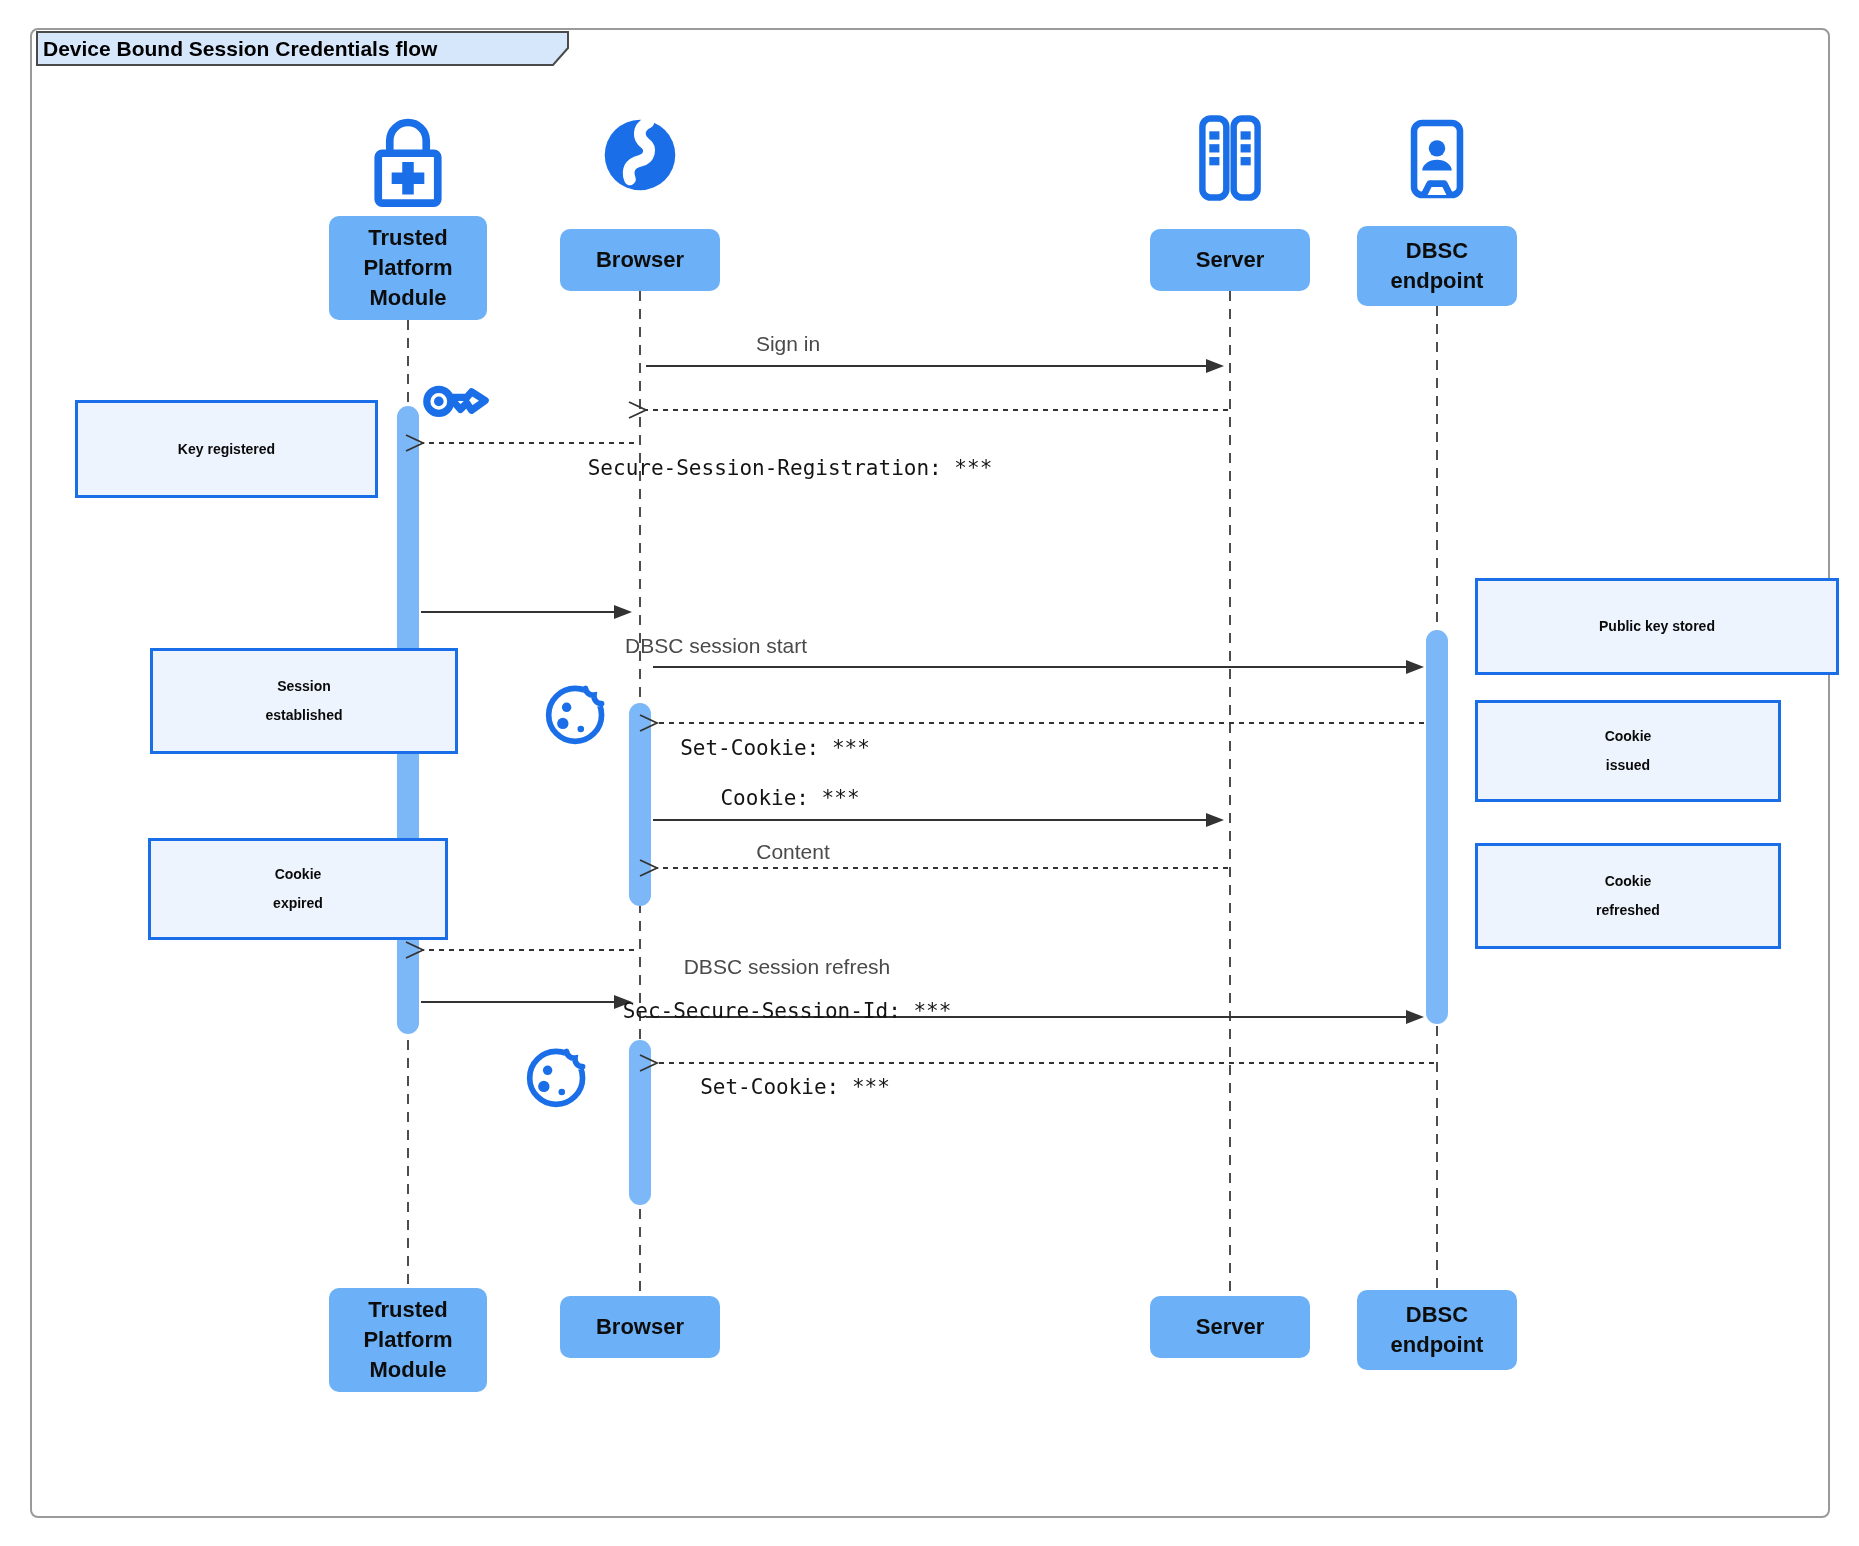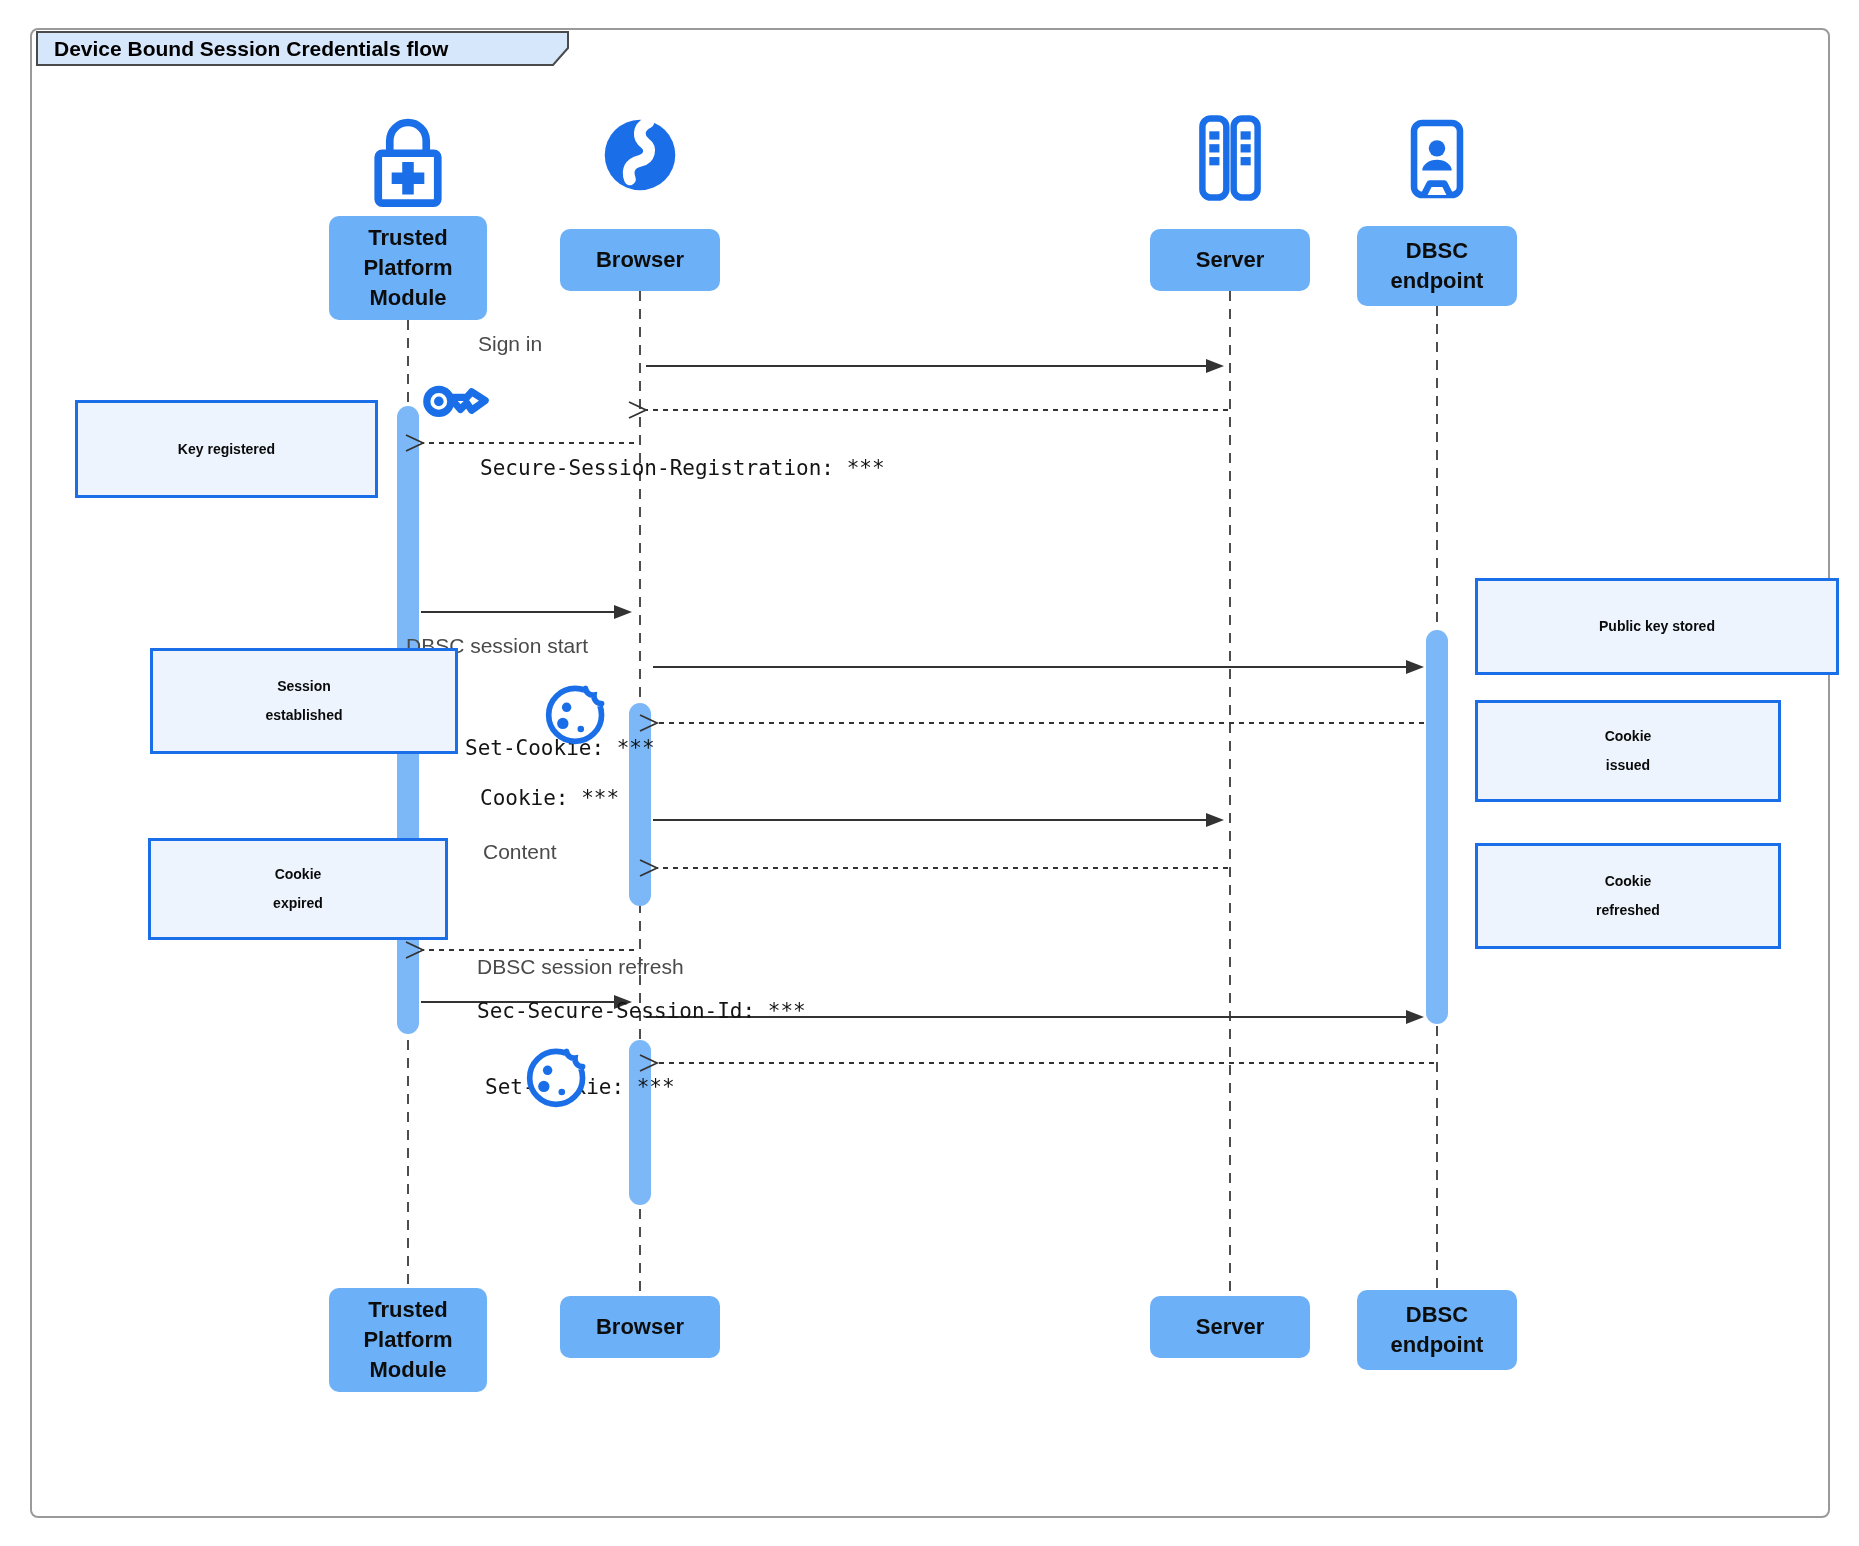--- a/index.html
+++ b/index.html
@@ -3,31 +3,31 @@
 <meta charset="utf-8">
 <style>
   html,body{margin:0;padding:0;background:#fff;}
   #stage{position:relative;width:1859px;height:1546px;background:#fff;overflow:hidden;
          font-family:"Liberation Sans",sans-serif;}
   #frame{position:absolute;left:30px;top:28px;width:1796px;height:1486px;
          border:2px solid #9a9a9a;border-radius:8px;background:transparent;}
   #geom{position:absolute;left:0;top:0;z-index:1;}
   .title-tag{position:absolute;left:36px;top:31px;width:534px;height:35px;z-index:4;}
   .title-tag .tag-text{position:absolute;left:0;top:0;width:100%;height:100%;
-         display:flex;align-items:center;padding-left:18px;box-sizing:border-box;
+         display:flex;align-items:center;padding-left:7px;box-sizing:border-box;
          font-size:21px;font-weight:bold;color:#000;}
   .plabel{position:absolute;z-index:3;background:#6cb0f7;border-radius:10px;
          display:flex;align-items:center;justify-content:center;text-align:center;
          font-weight:bold;font-size:22px;line-height:30px;color:#0d0d0d;white-space:pre-line;}
   .note{position:absolute;z-index:3;background:#edf4fd;border:3px solid #1a6fe8;
          box-sizing:border-box;display:flex;align-items:center;justify-content:center;
          text-align:center;font-weight:bold;font-size:14px;line-height:29px;color:#0a0a0a;
          white-space:pre-line;}
   .msg{position:absolute;z-index:2;width:620px;height:30px;line-height:30px;
-         text-align:left;}
+         text-align:center;}
   .msg.sans{font-size:21px;color:#4a4a4a;}
   .msg.mono{font-family:"DejaVu Sans Mono",monospace;font-size:21px;color:#141414;}
   .icon-box{position:absolute;z-index:5;}
   .icon-box svg{display:block;width:100%;height:100%;}
 </style>
 </head>
 <body>
 
 <div id="stage">
   <div id="frame" style="border-color: rgb(154, 154, 154);"></div>

